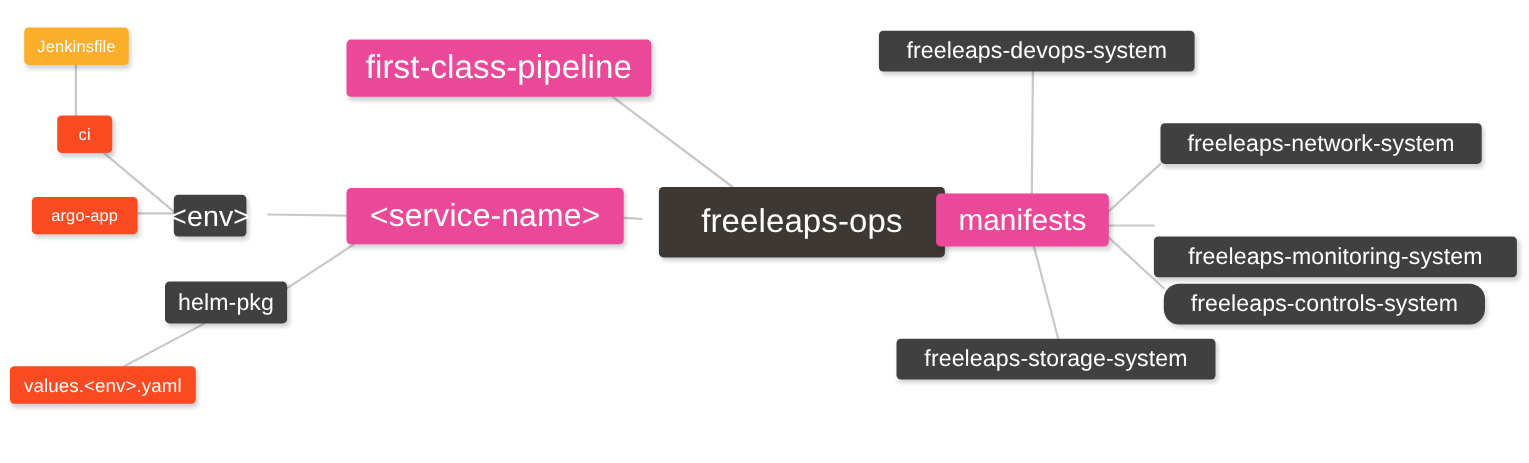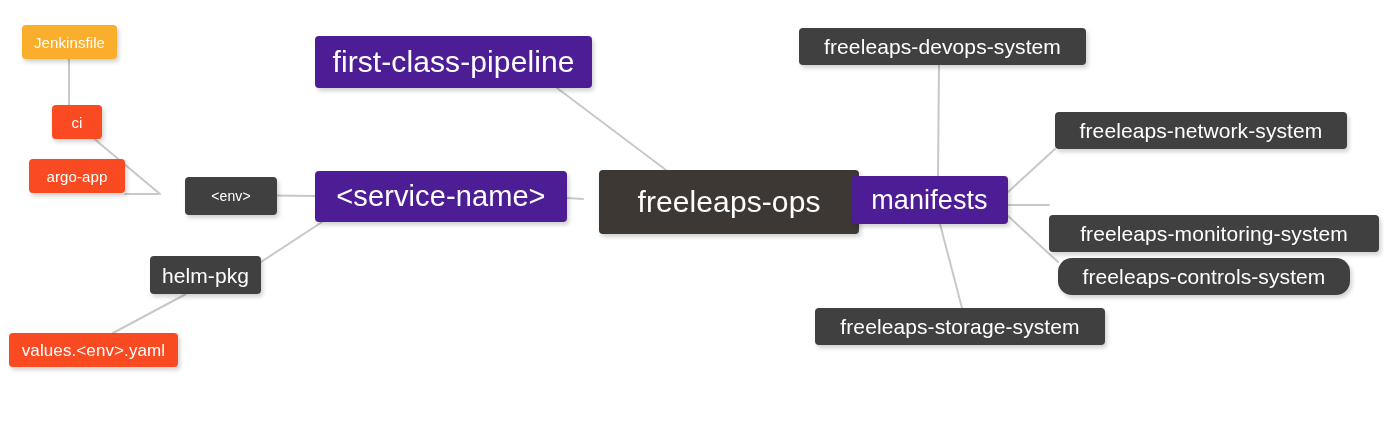--- a/index.html
+++ b/index.html
@@ -39,21 +39,21 @@
     box-shadow: 2px 3px 4px rgba(0,0,0,0.18);
     letter-spacing: 0.1px;
     padding: 0 10px;
   }
   .node-root {
     background: #3d3833;
     font-size: 30px;
     margin-left: 16px;
   }
   .node-blue {
-    background: #4c1d95;
+    background: #ec4899;
     text-align: center;
   }
   .node-green {
     background: #404040;
   }
   .node-orange {
     background: #fbad2c;
   }
   .node-red {
     background: #fa4a22;
@@ -79,24 +79,24 @@
       <line x1="1008" y1="216" x2="1058" y2="262" stroke="#c8c8c8" stroke-width="2" stroke-linecap="round"></line>
       <line x1="940" y1="224" x2="962" y2="308" stroke="#c8c8c8" stroke-width="2" stroke-linecap="round"></line>
     </svg>
   <div id="node-layer">
       <div class="node node-orange" style="left: 22px; top: 25px; width: 95px; height: 34px; font-size: 15px;">
         <span>Jenkinsfile</span>
       </div>
       <div class="node node-red" style="left: 52px; top: 105px; width: 50px; height: 34px; font-size: 15px;">
         <span>ci</span>
       </div>
-      <div class="node node-red" style="left: 29px; top: 159px; width: 96px; height: 34px; font-size: 15px; align-items: center;">
+      <div class="node node-red" style="left: 29px; top: 179px; width: 96px; height: 34px; font-size: 15px; align-items: center;">
         <span>argo-app</span>
       </div>
-      <div class="node node-green" style="left: 158px; top: 177px; width: 92px; height: 38px; font-size: 14px; margin-left: 27px;">
+      <div class="node node-green" style="left: 158px; top: 177px; width: 66px; height: 38px; font-size: 26px;">
         <span>&lt;env&gt;</span>
       </div>
       <div class="node node-green" style="left: 150px; top: 256px; width: 111px; height: 38px; font-size: 21px;">
         <span>helm-pkg</span>
       </div>
       <div class="node node-red" style="left: 9px; top: 333px; width: 169px; height: 34px; font-size: 17px;">
         <span>values.&lt;env&gt;.yaml</span>
       </div>
       <div class="node node-blue" style="left: 315px; top: 36px; width: 277px; height: 52px; font-size: 30px;">
         <span>first-class-pipeline</span>

